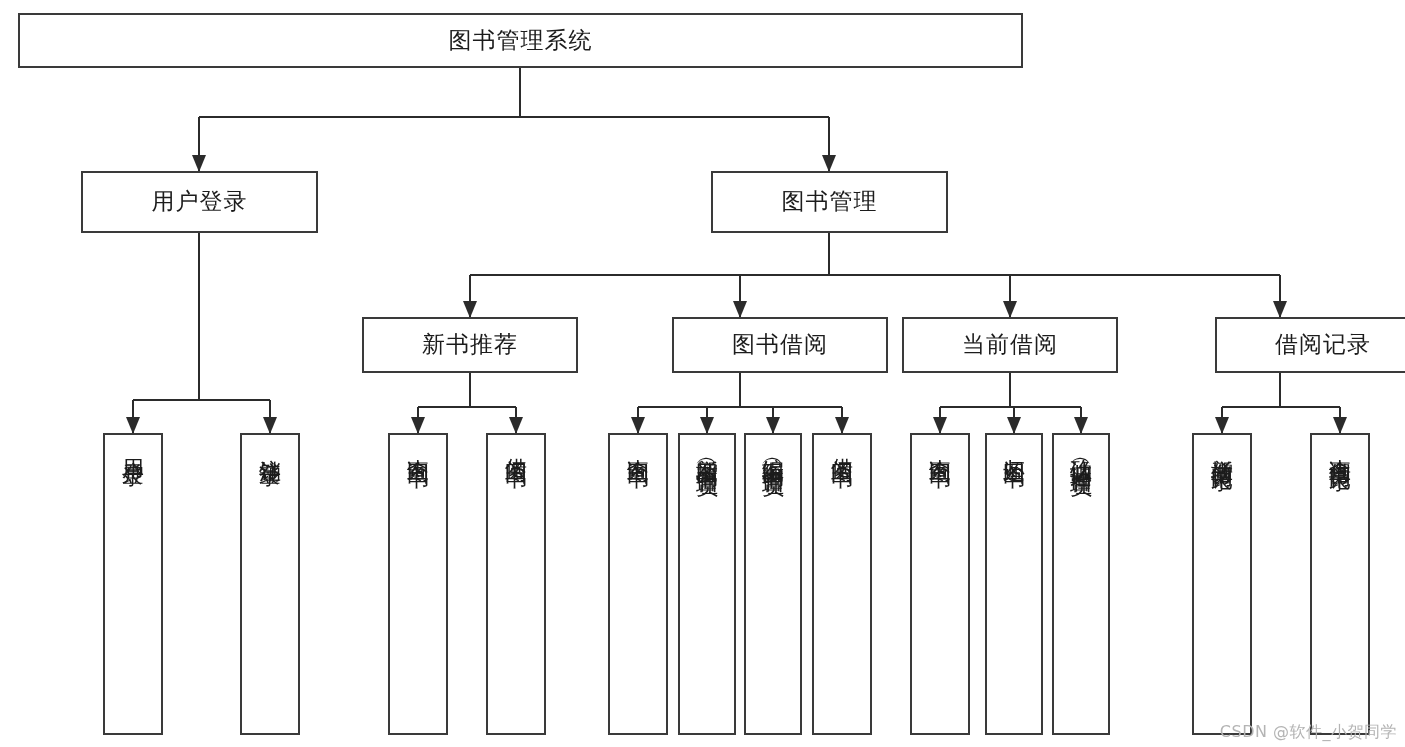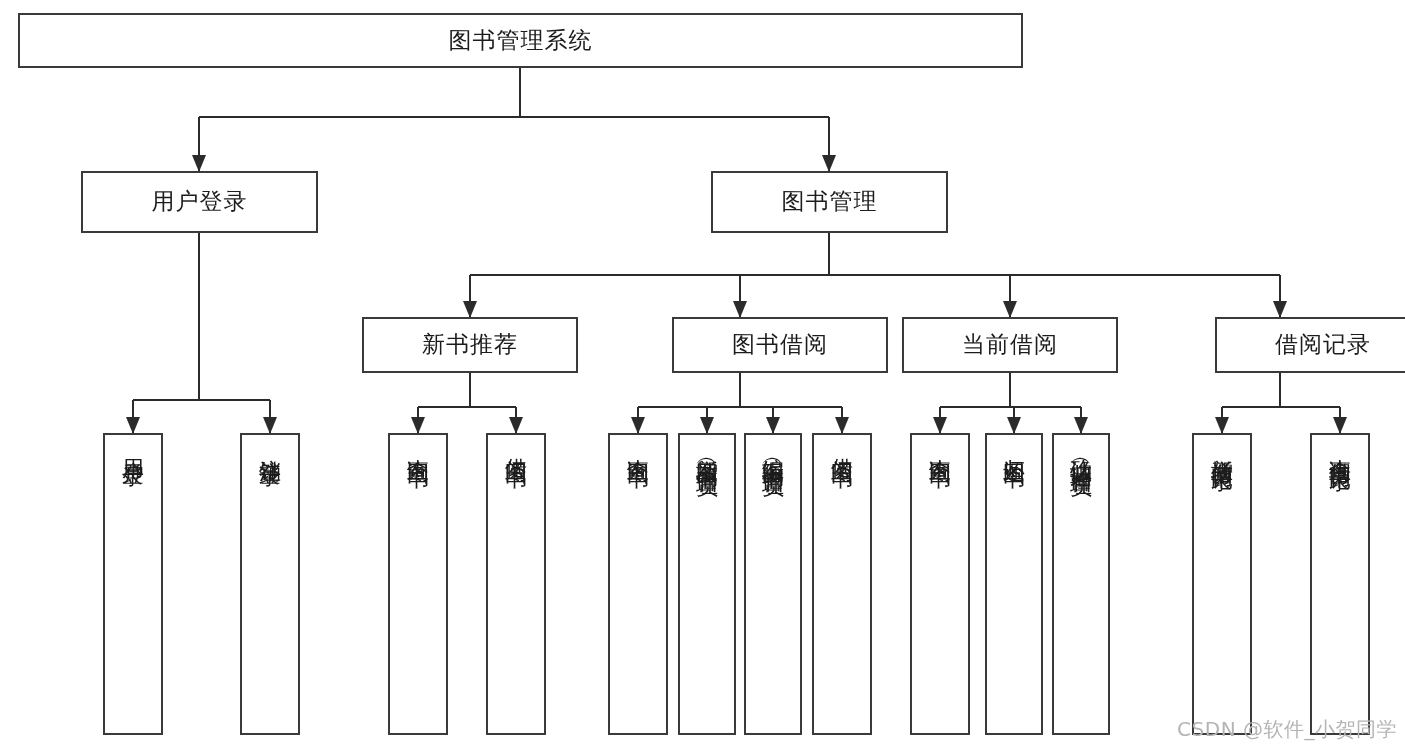--- a/index.html
+++ b/index.html
@@ -57,21 +57,21 @@
     font-size: 22px;
     line-height: 1.18;
     letter-spacing: 2.5px;
     white-space: nowrap;
     text-align: center;
   }
   .watermark {
     position: absolute;
     right: 8px;
     bottom: 4px;
-    font-size: 20px;
+    font-size: 16px;
     color: #b4b4b4;
     letter-spacing: 0.5px;
     z-index: 3;
     white-space: nowrap;
   }
 </style>
 </head>
 <body>
 
 <div id="canvas">

